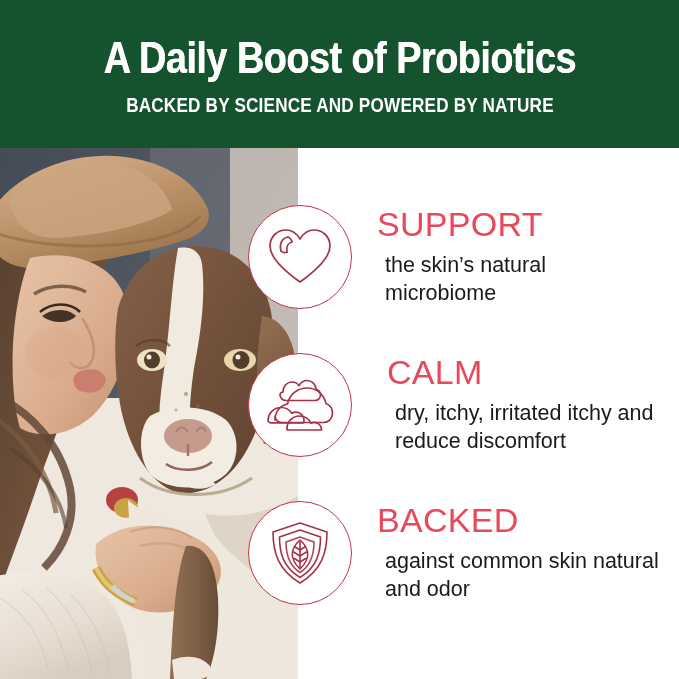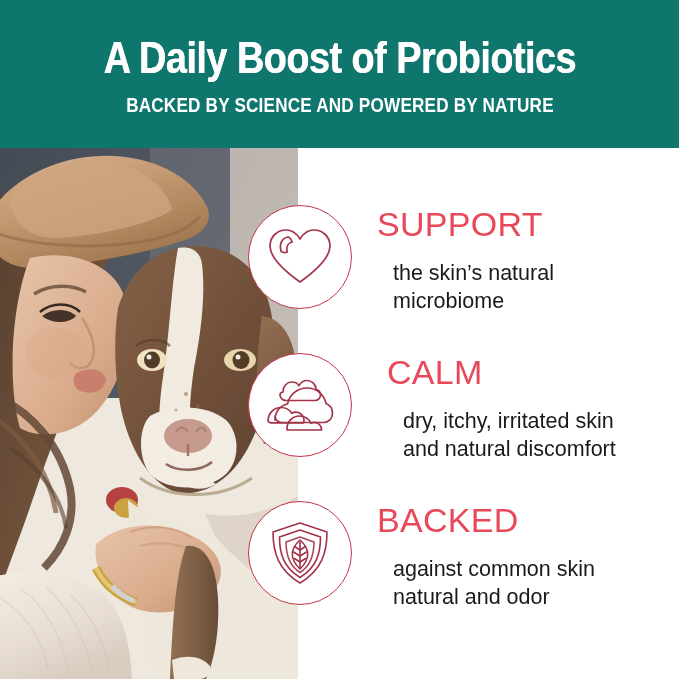--- a/index.html
+++ b/index.html
@@ -18,21 +18,21 @@
     background: #ffffff;
   }
 
   
   .banner {
     position: absolute;
     left: 0;
     top: 0;
     width: 679px;
     height: 148px;
-    background: #0f766e;
+    background: #14532d;
     display: flex;
     flex-direction: column;
     align-items: center;
     justify-content: center;
     box-sizing: border-box;
     padding-top: 4px;
   }
   .banner-title {
     color: #ffffff;
     font-family: "Liberation Sans", sans-serif;
@@ -119,21 +119,21 @@
     line-height: 1.05;
     margin: 0 0 5px 0;
     white-space: nowrap;
   }
   .feature-body {
     color: #1A1A1A;
     font-family: "Liberation Sans", sans-serif;
     font-size: 21.5px;
     font-weight: normal;
     line-height: 1.32;
-    margin: 16px;
+    margin: 8px;
     max-width: 300px;
   }
 </style>
 </head>
 <body>
 
 <div id="infographic">
 
   <div class="banner">
     <div class="banner-title">A Daily Boost of Probiotics</div>
@@ -327,21 +327,21 @@
                      C 38 45.2 37.8 46 37.5 46.8 L 4.5 46.8 C 3 46 2 45.6 2 45 Z"></path>
 
             <path d="M21 52.5 C 21 45.5 26.5 40 33.5 40 C 38.5 40 42.8 42.9 44.8 47.2
                      C 45.8 46.7 47 46.4 48.2 46.4 C 52.2 46.4 55.5 49.6 55.5 53.6
                      L 55.5 54 L 21.3 54 Z"></path>
           </g>
         </svg>
       </div>
       <div class="feature-text">
         <div class="feature-heading">CALM</div>
-        <div class="feature-body">dry, itchy, irritated skin and natural discomfort</div>
+        <div class="feature-body">dry, itchy, irritated itchy and reduce discomfort</div>
       </div>
     </div>
 
     <div class="feature feature-3">
       <div class="icon-circle">
         <svg width="62" height="66" viewBox="0 0 62 66" xmlns="http://www.w3.org/2000/svg">
           <g fill="none" stroke="#A33348" stroke-width="1.6" stroke-linejoin="round" stroke-linecap="round">
 
             <path d="M31 3 L 58 12 C 58 32 53 50 31 63 C 9 50 4 32 4 12 Z"></path>
 

